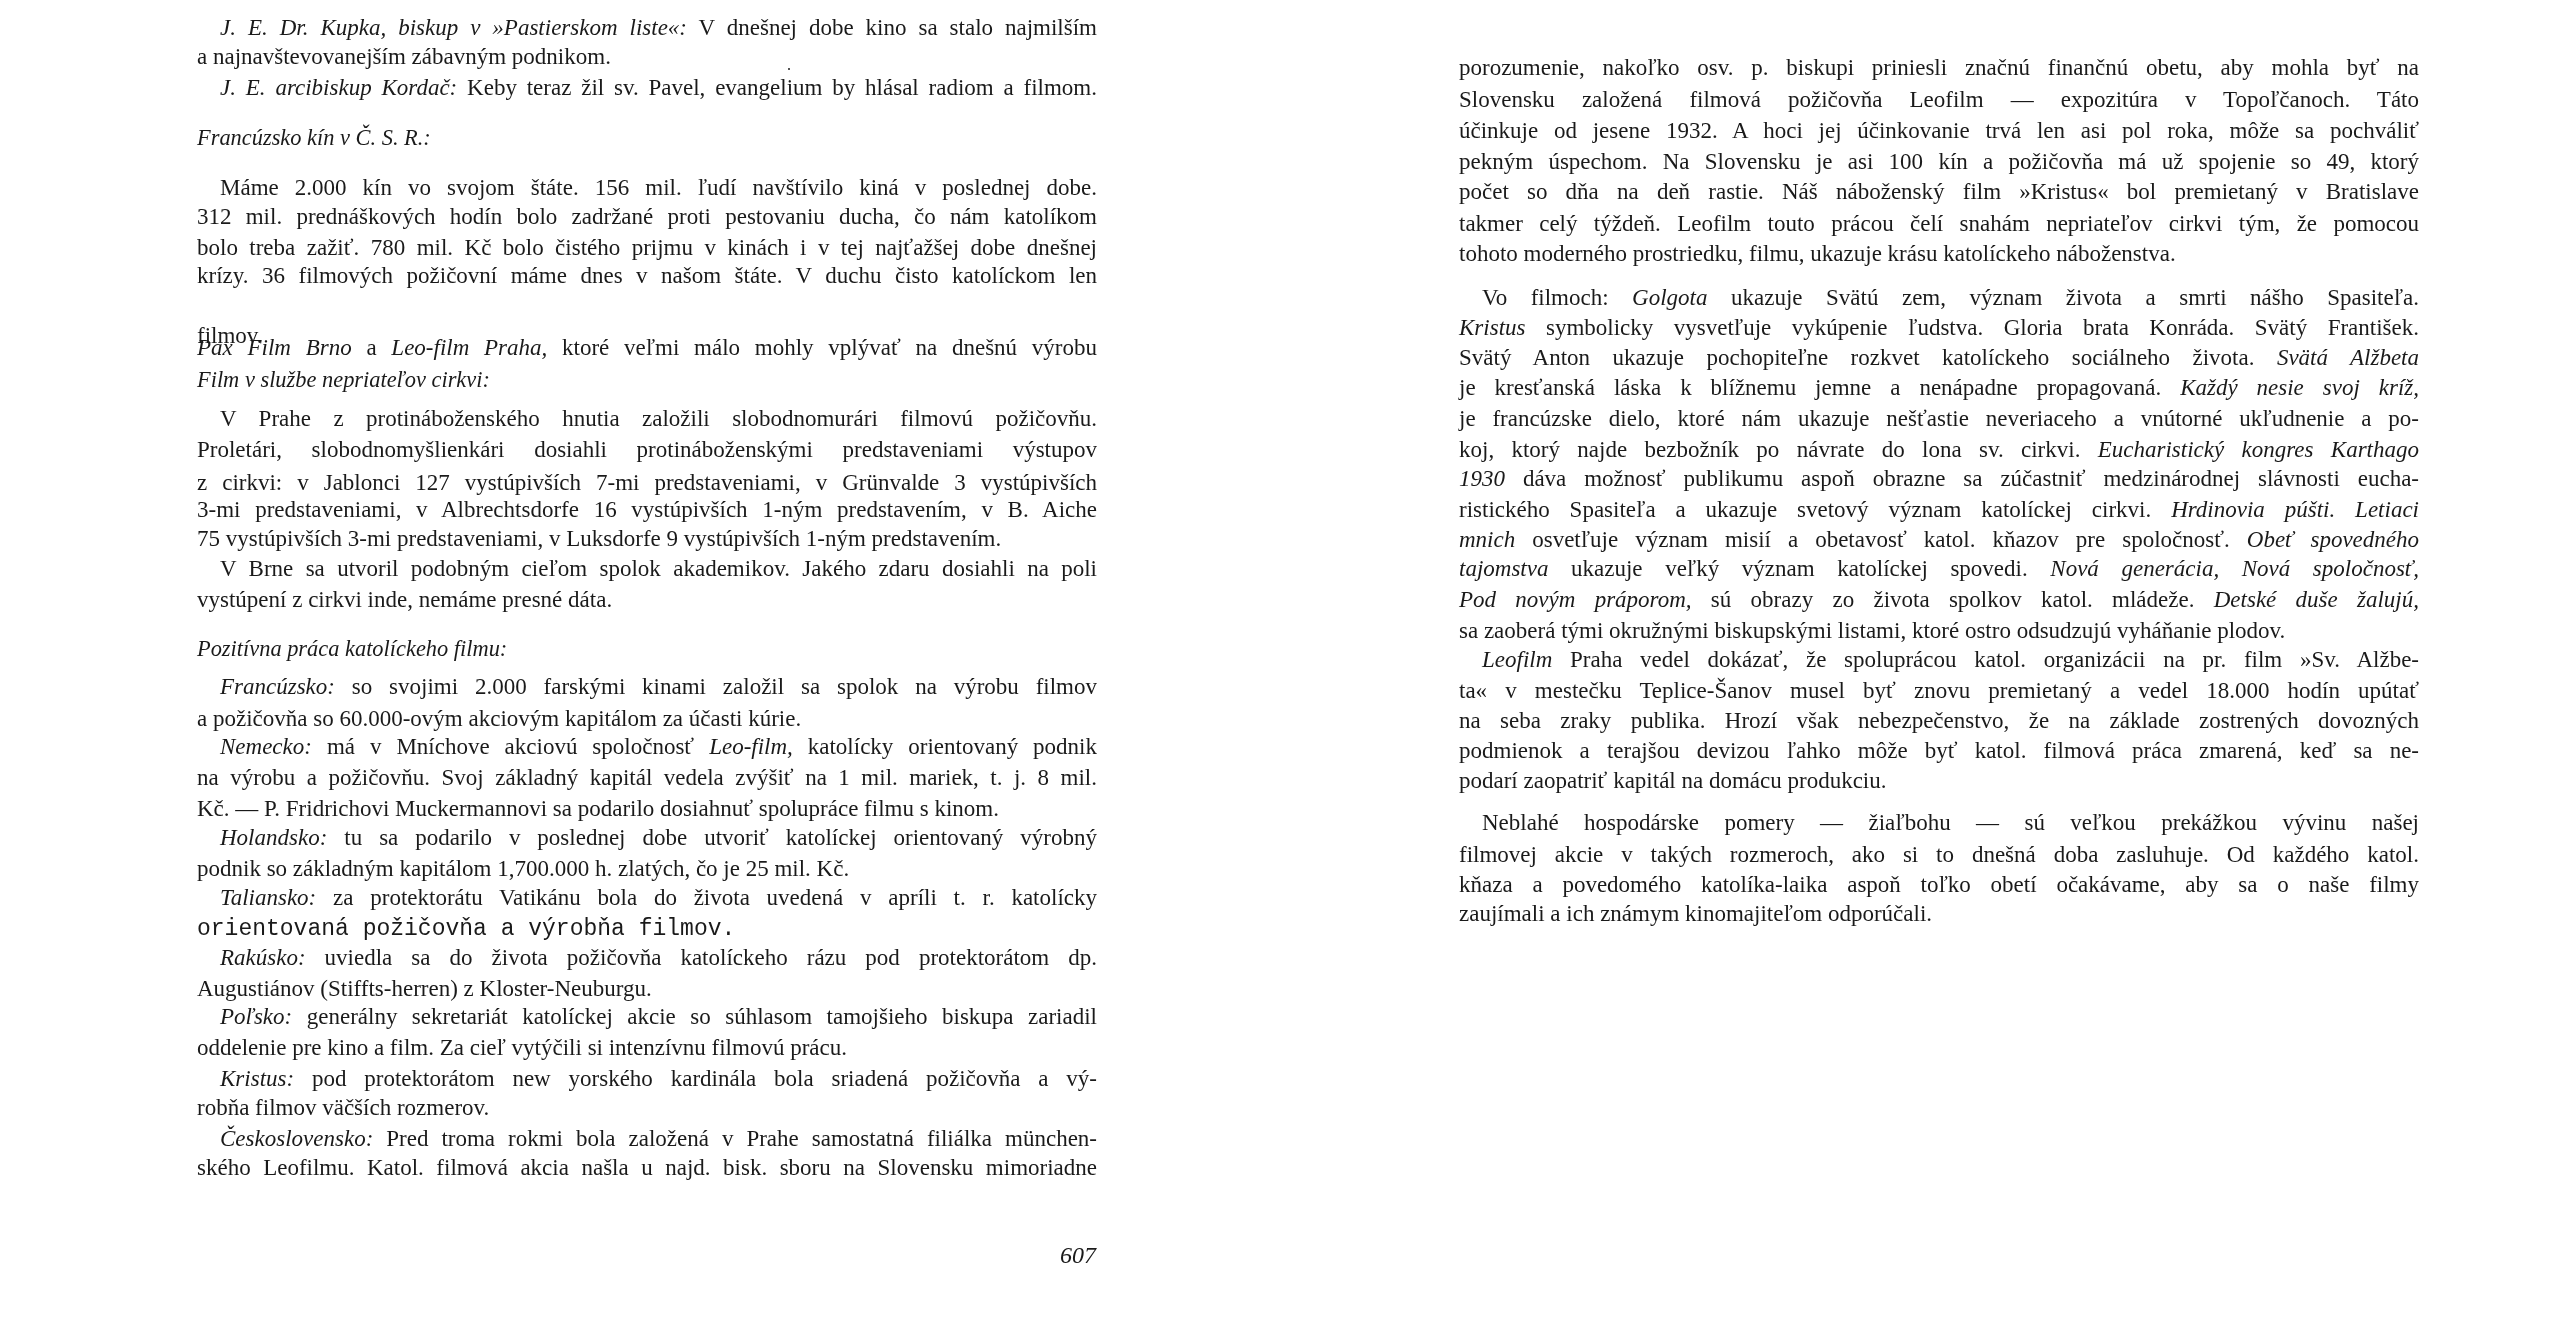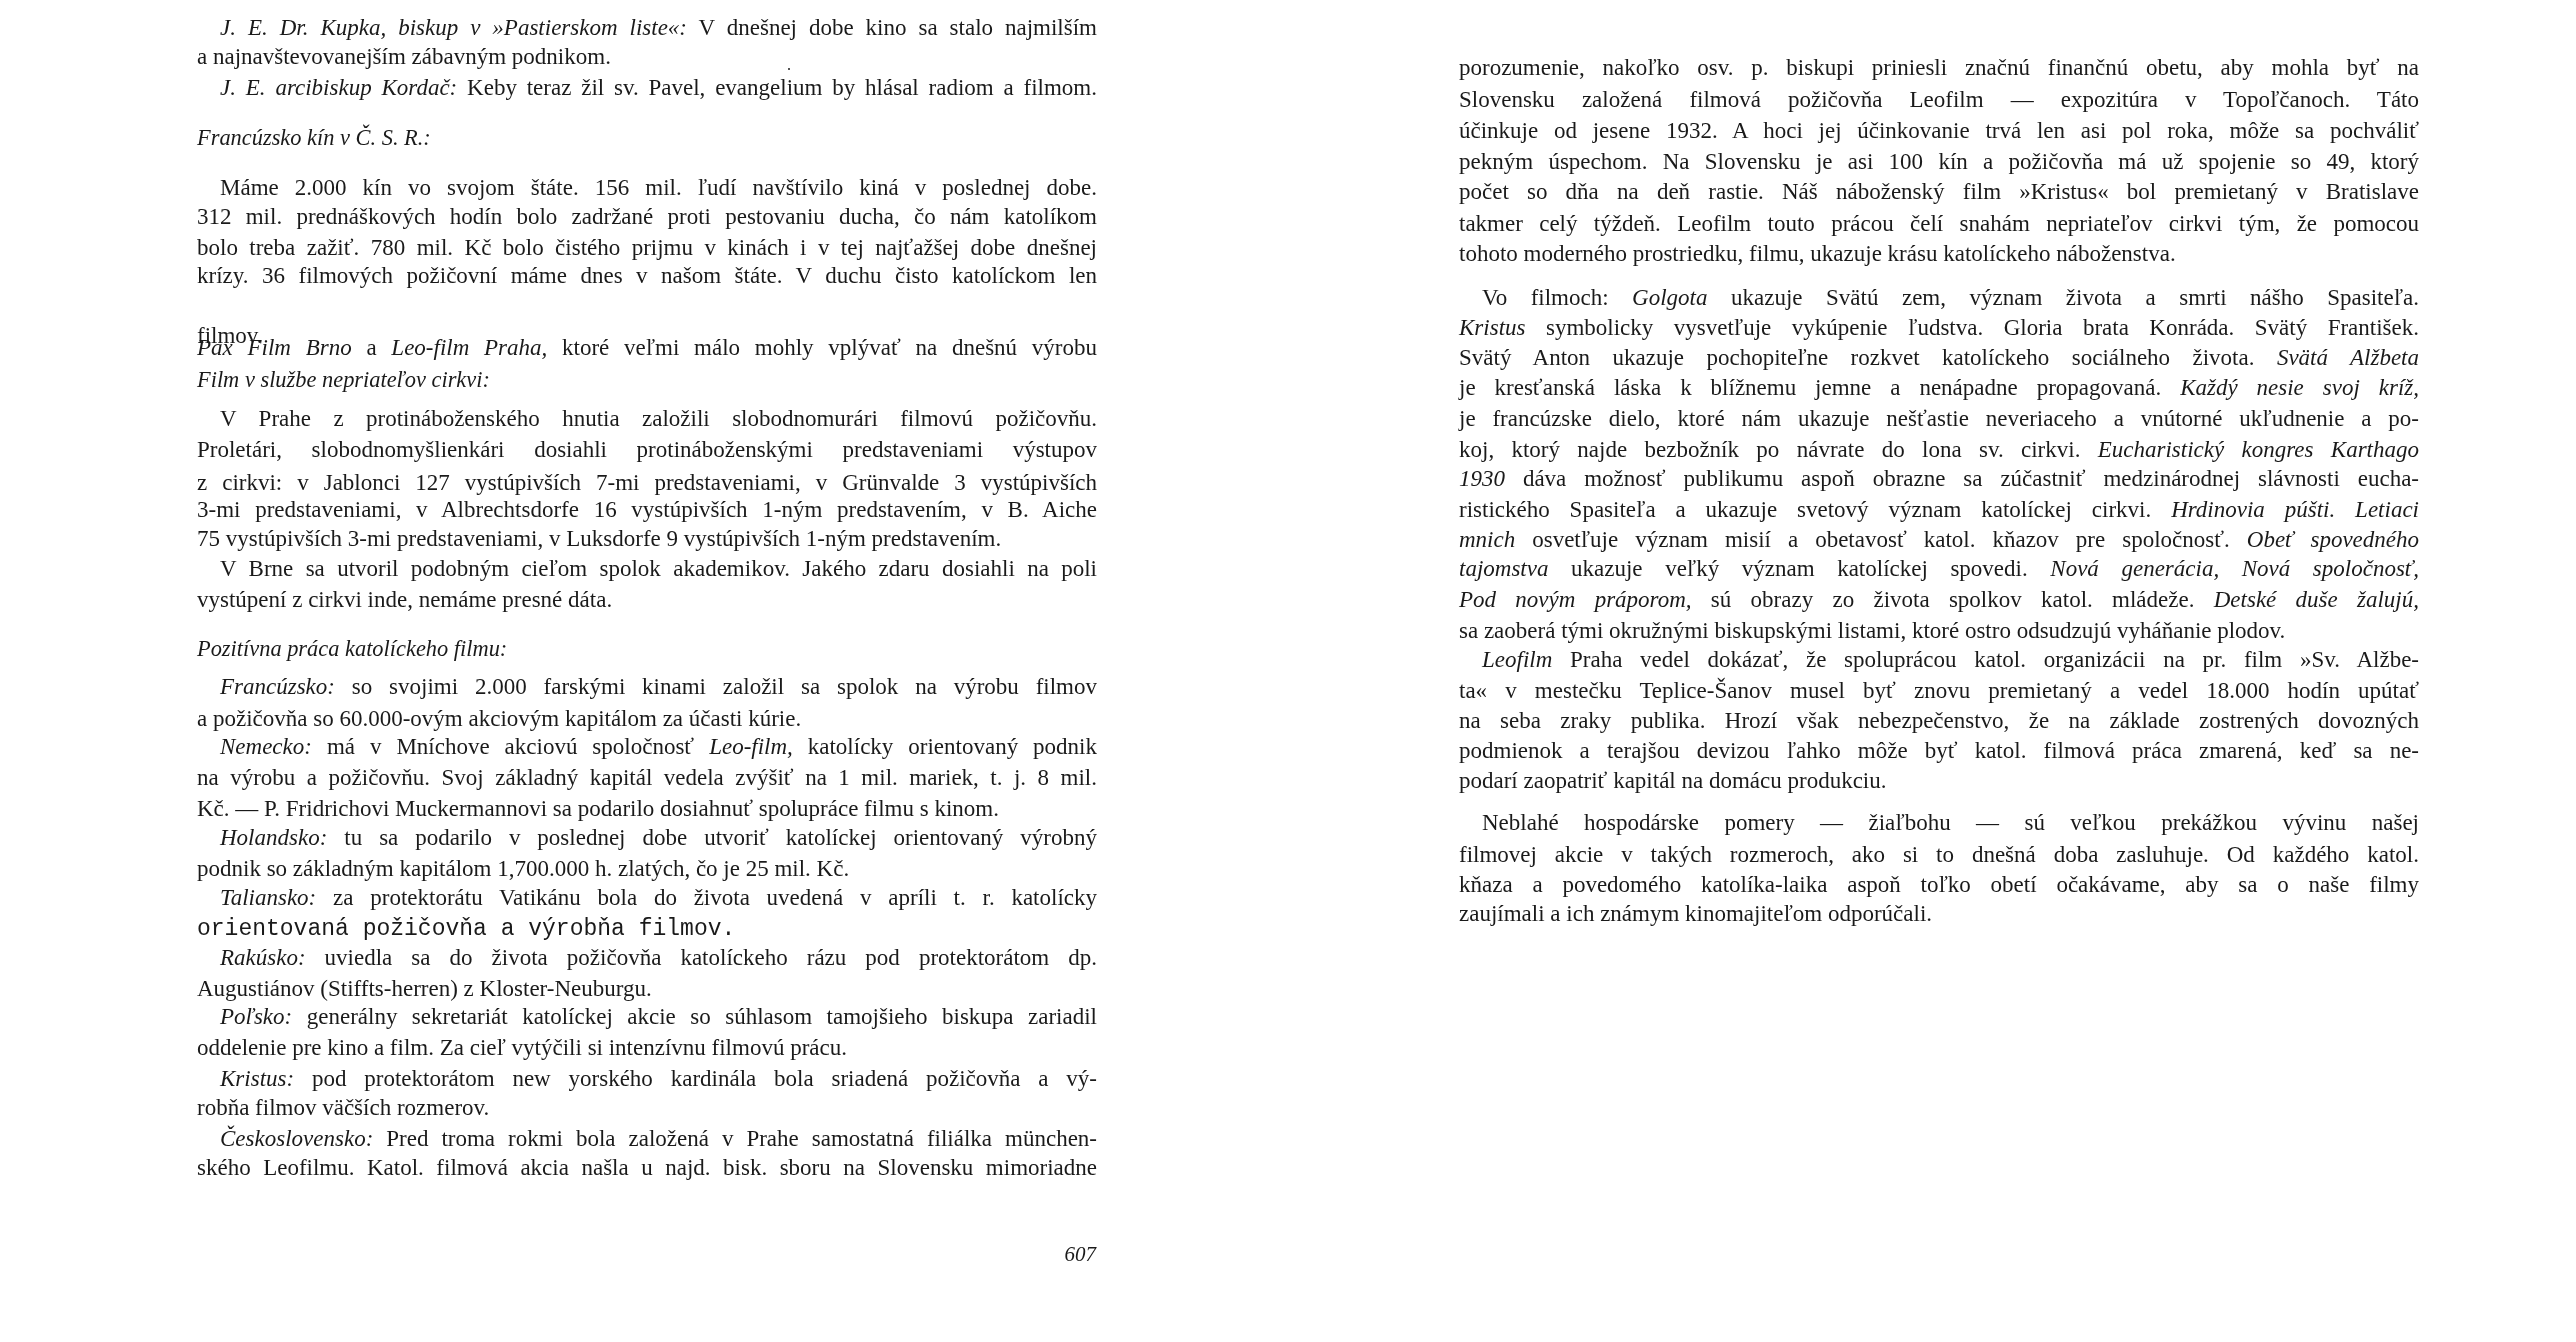--- a/index.html
+++ b/index.html
@@ -10,21 +10,21 @@
   .page-right { left: 1288px; width: 1288px; }
   .col { position: absolute; }
   .col-left { left: 197px; width: 900px; }
   .col-right { left: 171px; width: 960px; }
   .line { position: absolute; left: 0; right: 0; height: 30px; font-size: 23px; line-height: 30px;
           white-space: nowrap; text-align: justify; text-align-last: justify; }
   .line.last { text-align-last: left; }
   .line.indent { padding-left: 23px; }
   .line.heading { font-style: italic; text-align-last: left; font-size: 22.4px; }
   .it { font-style: italic; }
-  .page-number { position: absolute; right: 192px; top: 1242px; font-size: 21px; font-style: italic; }
+  .page-number { position: absolute; right: 192px; top: 1242px; font-size: 24px; font-style: italic; }
   .speck { position: absolute; left: 788px; top: 68px; width: 1.8px; height: 1.8px; background: #555; }
 </style>
 </head>
 <body>
 
 <div class="page page-left">
   <div class="col col-left" id="col-left">
       <div class="line indent" style="top: 12.5px;"><span class="it">J. E. Dr. Kupka, biskup v »Pastierskom liste«:</span><span> V dnešnej dobe kino sa stalo najmilším</span></div>
       <div class="line last" style="top: 42px;"><span>a najnavštevovanejším zábavným podnikom.</span></div>
       <div class="line indent" style="top: 73px;"><span class="it">J. E. arcibiskup Kordač:</span><span> Keby teraz žil sv. Pavel, evangelium by hlásal radiom a filmom.</span></div>

